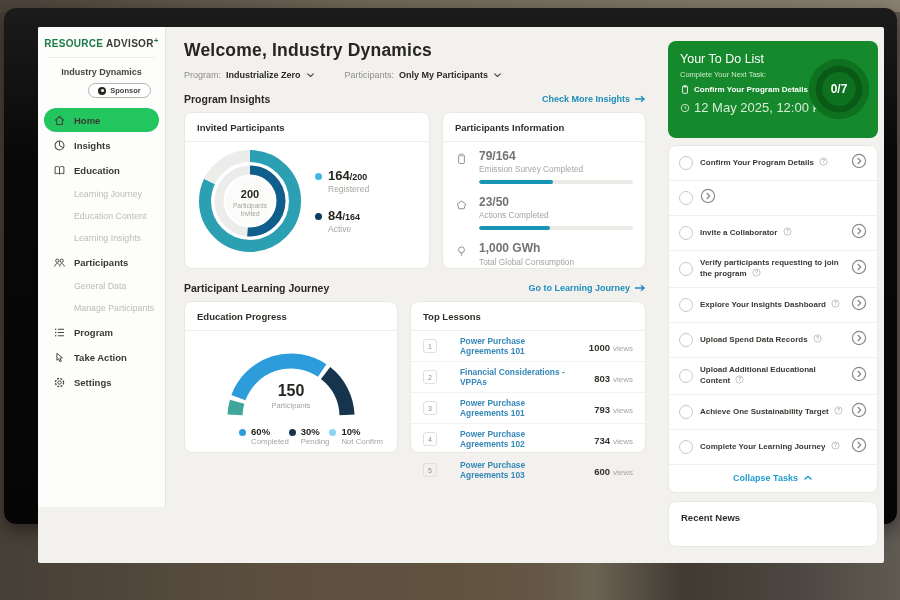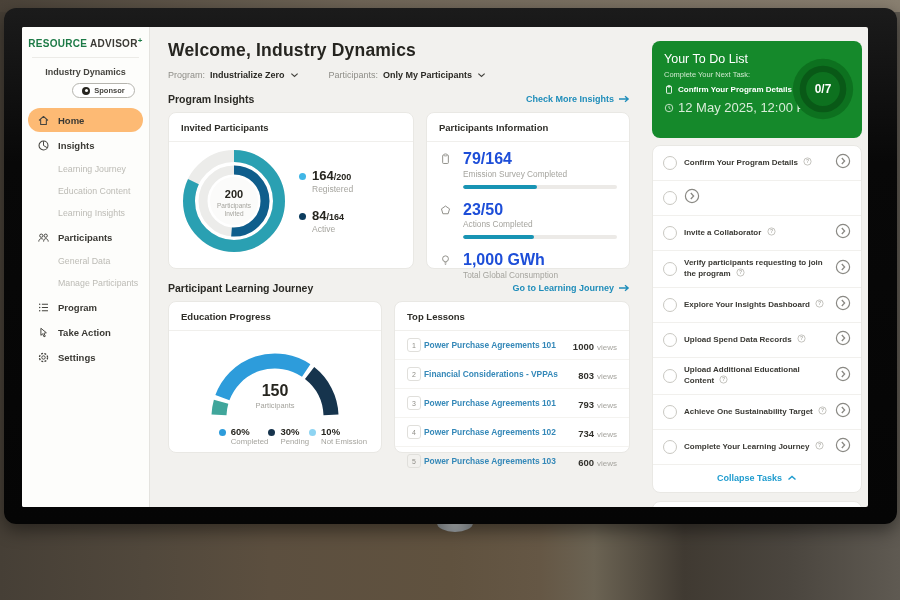--- a/index.html
+++ b/index.html
@@ -7,34 +7,34 @@
   
   .photo-bg{position:absolute;inset:0;
     background:linear-gradient(90deg,#463f36 0%,#51483c 16%,#5c4f3f 30%,#60523f 50%,#655745 60%,#6b6353 66%,#403a32 76%,#4b463f 88%,#5f5a52 100%);}
   .bg-strip-top{position:absolute;left:0;top:0;width:900px;height:12px;
     background:linear-gradient(90deg,#4b4339,#6f6557 40%,#8a8071);}
   .stand-nub{position:absolute;left:437px;top:514px;width:36px;height:18px;border-radius:50%;
     background:radial-gradient(ellipse at 50% 30%,#e3e7e8,#979da1 75%);}
   
   .monitor{position:absolute;left:4px;top:8px;width:893px;height:516px;border-radius:12px;
     background:linear-gradient(180deg,#1b1b1b,#080808 30%,#050505);box-shadow:0 6px 18px rgba(0,0,0,.45);}
-  .screen{position:absolute;left:18px;top:19px;width:846px;height:480px;background:#f2f1ee;overflow:hidden;border-radius:2px;}
+  .screen{position:absolute;left:34px;top:19px;width:846px;height:536px;background:#f2f1ee;overflow:hidden;border-radius:2px;}
   
   .sidebar{position:absolute;left:0;top:0;width:128px;height:480px;background:#fdfdfb;border-right:1px solid #e4e3df;box-sizing:border-box;padding-top:9px;}
   .logo{text-align:center;font-size:10px;font-weight:bold;letter-spacing:.3px;color:#3b3a35;}
   .logo .g{color:#1d7a46;}
   .logo .plus{color:#1d7a46;font-size:8px;vertical-align:super;}
   .side-div{height:1px;background:#ecebe7;margin:8px 10px 9px;}
   .org{text-align:center;font-size:9px;font-weight:bold;color:#45443f;}
   .sponsor{display:flex;justify-content:center;margin:6px 0 10px;padding-left:36px;}
   .sponsor .pill{display:inline-flex;align-items:center;gap:4px;border:1px solid #b5b4ae;border-radius:10px;padding:2px 9px;font-size:7.5px;font-weight:bold;color:#45443f;background:#fff;}
   .sponsor .dot{width:8px;height:8px;border-radius:50%;background:#26251f;display:inline-block;position:relative;}
   .sponsor .dot:after{content:"";position:absolute;left:2.5px;top:2.5px;width:3px;height:3px;border-radius:50%;background:#fdfdfb;}
   .nav-item{display:flex;align-items:center;gap:8px;height:24px;margin:1px 6px;padding-left:9px;font-size:9.5px;font-weight:bold;color:#3a3934;border-radius:12px;cursor:pointer;}
-  .nav-item.active{background:#fdba74;}
+  .nav-item.active{background:#22c55e;}
   .nav-item svg{flex:0 0 auto;}
   .nav-sub{height:22px;margin:0 6px;padding-left:30px;display:flex;align-items:center;font-size:8.8px;color:#bcbbb5;cursor:pointer;}
   
   .main{position:absolute;left:128px;top:0;width:498px;height:480px;box-sizing:border-box;padding:13px 18px 0;}
   .main h1{margin:0 0 9px;font-size:17.5px;color:#262520;letter-spacing:.2px;}
   .filters{display:flex;gap:30px;align-items:center;}
   .filter{display:flex;align-items:center;gap:5px;font-size:9px;color:#8f8e88;cursor:pointer;}
   .filter b{color:#2b2a25;}
   .section-row{display:flex;justify-content:space-between;align-items:center;margin-top:13px;}
   .section-title{font-size:10.5px;font-weight:bold;color:#2b2a25;}
@@ -48,33 +48,33 @@
   .card-lessons{flex:1;height:152px;}
   .inv-body{display:flex;align-items:center;padding:4px 8px 0 10px;}
   .inv-legend{display:flex;flex-direction:column;gap:15px;margin-left:10px;}
   .leg-item{display:flex;gap:6px;align-items:flex-start;cursor:default;}
   .leg-dot{width:7px;height:7px;border-radius:50%;margin-top:4px;flex:0 0 auto;}
   .leg-val{font-size:13px;font-weight:bold;color:#26251f;line-height:1;}
   .leg-val small{font-size:9px;}
   .leg-lab{font-size:8.5px;color:#a5a49e;margin-top:2px;}
   .metric{display:flex;gap:9px;padding:8px 12px 4px;}
   .metric .mi{width:15px;padding-top:2px;color:#8f8e88;}
-  .metric .m-value{font-size:16px;font-weight:bold;color:#1d4ed8;line-height:1.1;}
+  .metric .m-value{font-size:12px;font-weight:bold;color:#737373;line-height:1.1;}
   .metric .m-label{font-size:8.3px;color:#a5a49e;margin-top:1px;}
   .m-bar{height:4px;border-radius:2px;background:#eceae7;margin-top:6px;overflow:hidden;}
   .m-fill{height:100%;border-radius:2px;background:#1894b4;}
   .gauge-wrap{position:relative;display:flex;justify-content:center;padding-top:6px;}
   .gauge-center{position:absolute;left:0;right:0;top:52px;text-align:center;pointer-events:none;}
   .gauge-center .v{font-size:16px;font-weight:bold;color:#26251f;line-height:1;}
   .gauge-center .l{font-size:7.5px;color:#a5a49e;margin-top:2px;}
   .gauge-legend{display:flex;justify-content:flex-end;padding:4px 14px 0;}
   .gl-item{display:flex;gap:5px;align-items:flex-start;}
   .gl-pct{font-size:9.5px;font-weight:bold;color:#26251f;line-height:1.1;}
   .gl-lab{font-size:7.8px;color:#a5a49e;}
-  .lesson-row{display:flex;align-items:center;gap:3px;padding:5px 12px;border-bottom:1px solid #f4f3f0;}
+  .lesson-row{display:flex;align-items:center;gap:23px;padding:5px 12px;border-bottom:1px solid #f4f3f0;}
   .lesson-row:last-child{border-bottom:none;}
   .rank{width:12px;height:12px;border:1px solid #e0dfdb;border-radius:3px;font-size:7px;color:#8f8e88;display:flex;align-items:center;justify-content:center;flex:0 0 auto;}
   .lesson-title{flex:1;font-size:8.4px;font-weight:bold;color:#3488b8;cursor:pointer;}
   .views-num{font-size:9.5px;font-weight:bold;color:#33322d;}
   .views-suffix{font-size:8px;color:#a5a49e;margin-left:3px;}
   
   .rightpanel{position:absolute;left:626px;top:0;width:220px;height:480px;}
   .hero{position:relative;margin:14px 6px 0 4px;height:97px;background:#15892b;border-radius:8px;color:#fff;box-sizing:border-box;padding:11px 12px;}
   .hero-title{font-size:12.5px;font-weight:normal;}
   .hero-sub{font-size:7.5px;color:#cde8cd;margin-top:4px;}
@@ -120,20 +120,26 @@
             </svg>
             <span>Home</span>
           </div>
           <div class="nav-item">
             <svg width="13" height="13" viewBox="0 0 16 16">
               <circle cx="8" cy="8" r="5.5" stroke="#45443f" stroke-width="1.3" fill="none"></circle>
               <path d="M8 2.8 V8 L12.3 10.6" stroke="#45443f" stroke-width="1.2" fill="none"></path>
             </svg>
             <span>Insights</span>
           </div>
+          <div class="nav-item">
+            <svg width="13" height="13" viewBox="0 0 16 16">
+              <path d="M8 4 C6.6 2.9 4.1 2.9 2.6 3.6 V12 C4.1 11.3 6.6 11.3 8 12.4 C9.4 11.3 11.9 11.3 13.4 12 V3.6 C11.9 2.9 9.4 2.9 8 4 Z M8 4 V12.4" stroke="#45443f" stroke-width="1.2" fill="none" stroke-linejoin="round"></path>
+            </svg>
+            <span>Education</span>
+          </div>
           <div class="nav-sub">
             <span>Learning Journey</span>
           </div>
           <div class="nav-sub">
             <span>Education Content</span>
           </div>
           <div class="nav-sub">
             <span>Learning Insights</span>
           </div>
           <div class="nav-item">
@@ -314,21 +320,21 @@
                 <span class="leg-dot" style="background: rgb(22, 52, 77); margin-top: 2px;"></span>
                 <div>
                   <div class="gl-pct">30%</div>
                   <div class="gl-lab">Pending</div>
                 </div>
               </div>
               <div class="gl-item">
                 <span class="leg-dot" style="background: rgb(142, 212, 242); margin-top: 2px;"></span>
                 <div>
                   <div class="gl-pct">10%</div>
-                  <div class="gl-lab">Not Emission</div>
+                  <div class="gl-lab">Not Confirm</div>
                 </div>
               </div>
             </div>
       </section>
       <section class="card card-lessons">
         <header>Top Lessons</header>
         <div id="lessons-list">
               <div class="lesson-row">
                 <span class="rank">1</span>
                 <span class="lesson-title">Power Purchase Agreements 101</span>

